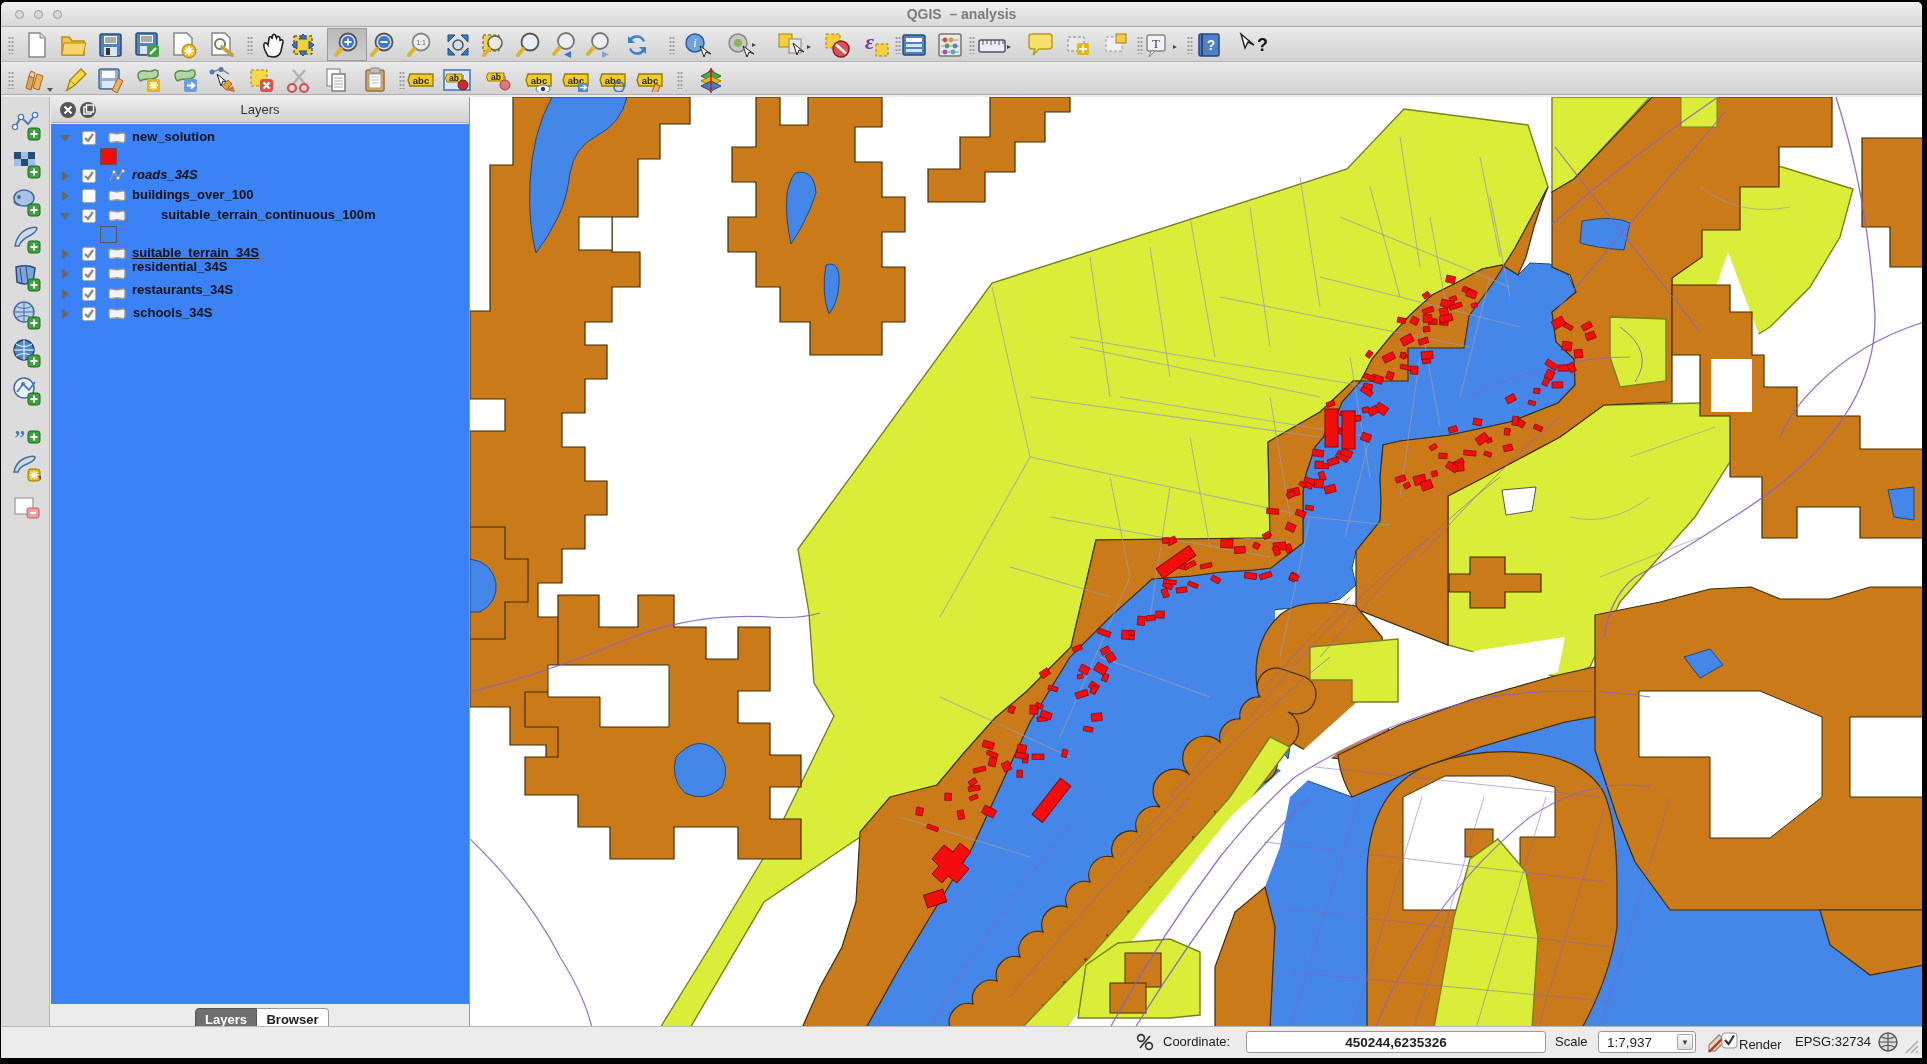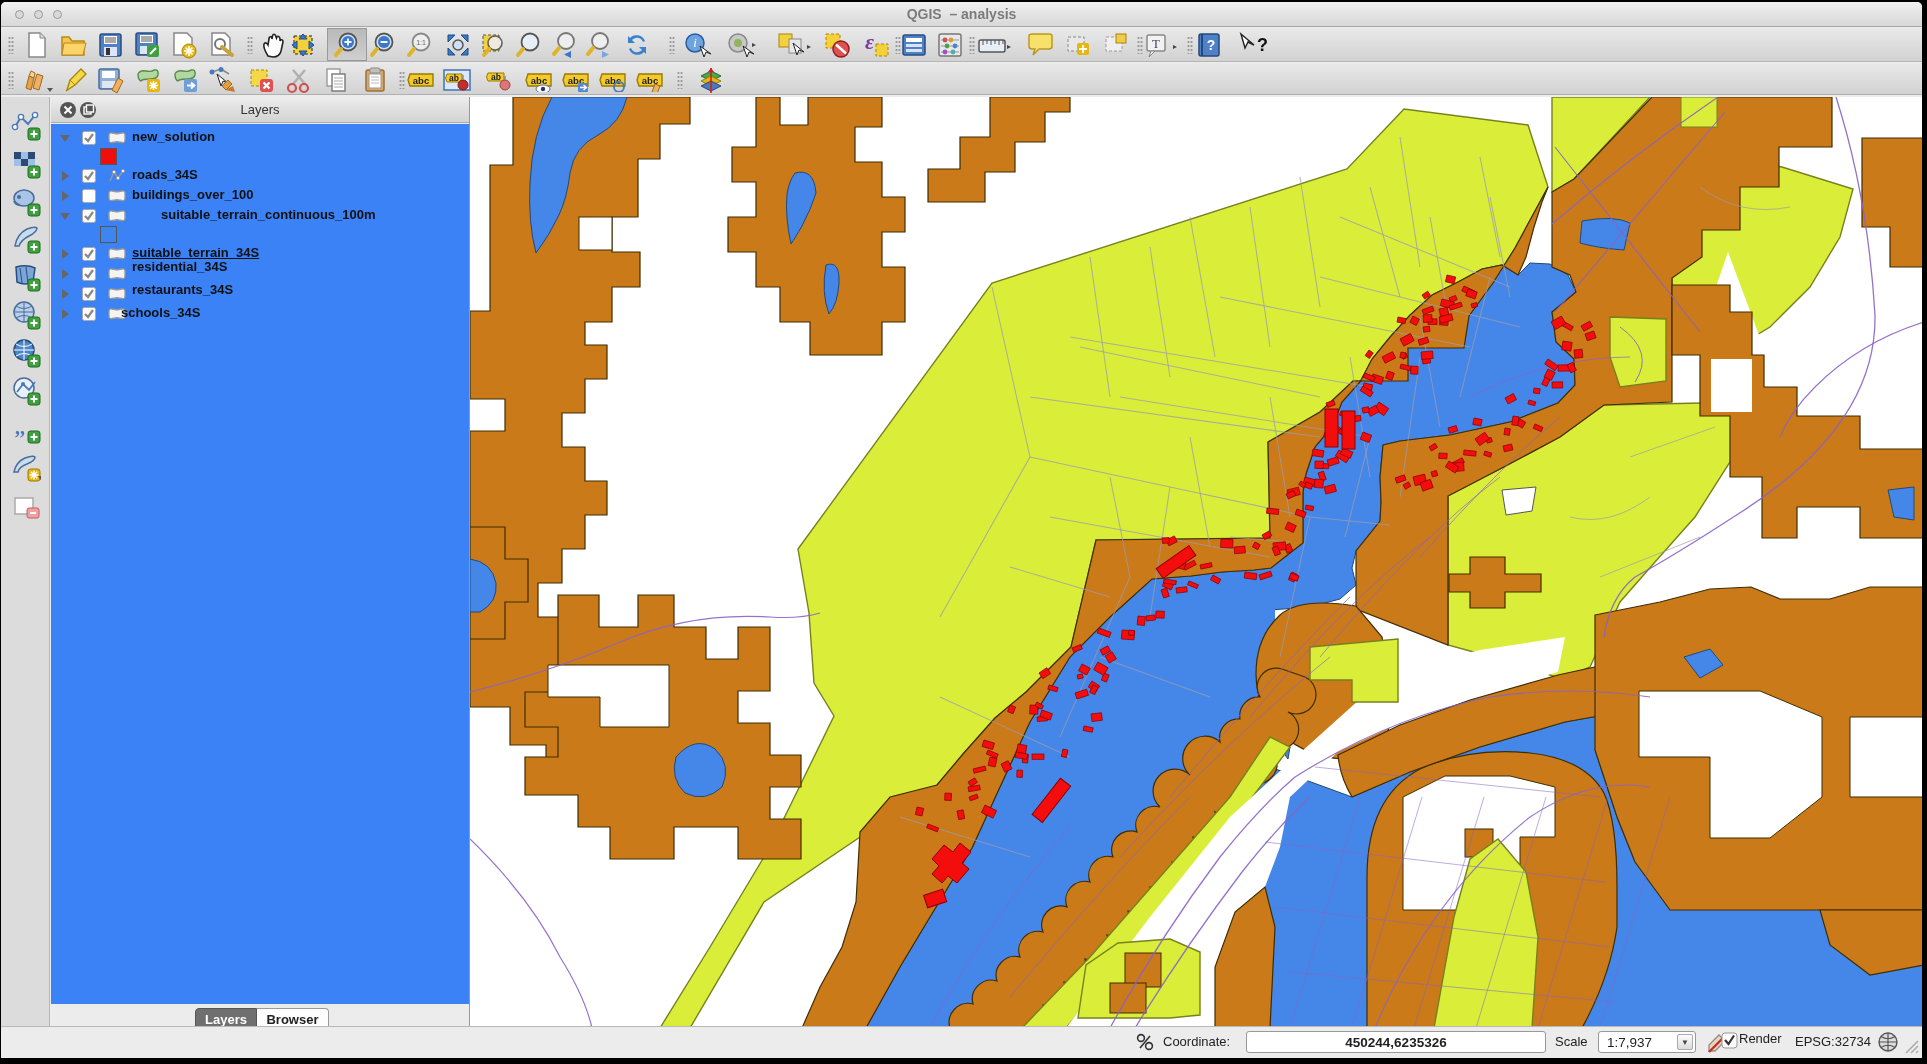--- a/index.html
+++ b/index.html
@@ -409,21 +409,21 @@
         <svg class="icon" style="left:31px;top:45px" width="14" height="14">
           <rect x="0.5" y="0.5" width="13" height="13" rx="2" fill="#fcfcfc" stroke="#aaa"></rect>
           <path d="M3,7 L6,10 L11,3" stroke="#888" stroke-width="2.2" fill="none"></path>
         </svg>
         <svg class="icon" style="left:56px;top:45px" width="20" height="14" viewBox="0 0 20 14">
           <path d="M3,12 L7,3 L11,9 L16,2" fill="none" stroke="#999" stroke-width="1.4"></path>
           <circle cx="7" cy="3" r="1.6" fill="#fff" stroke="#999"></circle>
           <circle cx="11" cy="9" r="1.6" fill="#fff" stroke="#999"></circle>
           <circle cx="16" cy="2" r="1.6" fill="#fff" stroke="#999"></circle>
         </svg>
-        <div class="layerrow" style="left:81px;top:43px;">roads_34S</div>
+        <div class="layerrow" style="left:81px;top:43px;font-style:italic;">roads_34S</div>
         <svg class="icon" style="left:8px;top:66px" width="12" height="12">
           <path d="M3,1 L10,6 L3,11 Z" fill="#666"></path>
         </svg>
         <svg class="icon" style="left:31px;top:65px" width="14" height="14">
           <rect x="0.5" y="0.5" width="13" height="13" rx="2" fill="#fcfcfc" stroke="#aaa"></rect>
         </svg>
         <svg class="icon" style="left:56px;top:65px" width="20" height="14" viewBox="0 0 20 14">
           <path d="M2,4 Q2,1.5 5,2 L8,2.5 Q10,3 12,2.5 L15,2 Q18,1.5 18,4 L18,9 Q18,12 15,11.5 L12,11 Q10,10.5 8,11 L5,11.5 Q2,12 2,9 Z" fill="#f4f4f4" stroke="#999" stroke-width="1.3"></path>
         </svg>
         <div class="layerrow" style="left:81px;top:63px;text-align:center;">buildings_over_100</div>
@@ -475,21 +475,21 @@
         <svg class="icon" style="left:8px;top:184px" width="12" height="12">
           <path d="M3,1 L10,6 L3,11 Z" fill="#666"></path>
         </svg>
         <svg class="icon" style="left:31px;top:183px" width="14" height="14">
           <rect x="0.5" y="0.5" width="13" height="13" rx="2" fill="#fcfcfc" stroke="#aaa"></rect>
           <path d="M3,7 L6,10 L11,3" stroke="#888" stroke-width="2.2" fill="none"></path>
         </svg>
         <svg class="icon" style="left:56px;top:183px" width="20" height="14" viewBox="0 0 20 14">
           <path d="M2,4 Q2,1.5 5,2 L8,2.5 Q10,3 12,2.5 L15,2 Q18,1.5 18,4 L18,9 Q18,12 15,11.5 L12,11 Q10,10.5 8,11 L5,11.5 Q2,12 2,9 Z" fill="#f4f4f4" stroke="#999" stroke-width="1.3"></path>
         </svg>
-        <div class="layerrow" style="left:70px;top:181px;">schools_34S</div>
+        <div class="layerrow" style="left:82px;top:181px;">schools_34S</div>
       </div>
     <div class="tabs">
         <div style="position:absolute;left:0;top:0;width:62px;height:22px;background:#6f6f6f;color:#fff;border:1px solid #555;border-radius:4px 0 0 4px;text-align:center;font-size:13px;font-weight:bold;line-height:21px;">Layers</div>
         <div style="position:absolute;left:62px;top:0;width:72px;height:22px;background:#fdfdfd;color:#222;border:1px solid #999;border-left:none;border-radius:0 4px 4px 0;text-align:center;font-size:13px;font-weight:bold;line-height:21px;">Browser</div>
       </div>
   </div>
   <div class="map">
       <svg width="1454" height="931" viewBox="0 0 1454 931" style="display:block;background:#fff">
 <path d="M190,931 L240,850 L300,750 L364,619 L344,586 L339,516 L328,452 L522,186 L877,72 L934,12 L1058,28 L1078,90 L1045,151 L1023,186 L999,219 L994,251 L938,251 L938,284 L883,284 L850,315 L798,345 L800,441 L626,443 L601,550 L556,595 L525,621 L493,657 L467,688 L294,805 L220,931 Z" fill="#daee39" stroke="#77811f" stroke-width="1.4"></path>
 <path d="M828,838 L856,834 L858,852 L832,857 Z" fill="#fff" stroke="#777" stroke-width="1"></path>
@@ -799,21 +799,21 @@
       <div style="position:absolute;left:1554px;top:7px;">Scale</div>
       <div style="position:absolute;left:1597px;top:4px;width:98px;height:22px;background:#fff;border:1px solid #999;border-radius:3px;font-size:13.5px;line-height:21px;padding-left:8px;">1:7,937<span style="position:absolute;right:2px;top:2px;width:16px;height:16px;background:linear-gradient(#fdfdfd,#dcdcdc);border:1px solid #aaa;border-radius:2px;font-size:8px;text-align:center;line-height:15px;color:#444;">▼</span></div>
       <svg class="icon" style="left:1704px;top:4px" width="24" height="24" viewBox="0 0 24 24">
         <path d="M14,4 L20,10 L10,20 L4,20 L4,14 Z" fill="#e8d8c0" stroke="#987" stroke-width="1.3"></path>
         <path d="M4,21 L21,4" stroke="#c03030" stroke-width="2.4"></path>
       </svg>
       <svg class="icon" style="left:1720px;top:5px" width="18" height="18">
         <rect x="1" y="1" width="15" height="15" rx="3" fill="#fdfdfd" stroke="#999"></rect>
         <path d="M4,8 L7.5,12 L13,3.5" stroke="#333" stroke-width="2.2" fill="none"></path>
       </svg>
-      <div style="position:absolute;left:1738px;top:4px;">Render</div>
+      <div style="position:absolute;left:1738px;top:10px;">Render</div>
       <div style="position:absolute;left:1794px;top:7px;">EPSG:32734</div>
       <svg class="icon" style="left:1876px;top:4px" width="22" height="22" viewBox="0 0 22 22">
         <circle cx="11" cy="11" r="9" fill="#dcdcdc" stroke="#555" stroke-width="1.4"></circle>
         <path d="M2,11 h18 M11,2 v18 M4,5.5 q7,4.5 14,0 M4,16.5 q7,-4.5 14,0" stroke="#555" fill="none" stroke-width="1.2"></path>
       </svg>
       <svg class="icon" style="left:1903px;top:12px" width="16" height="16">
         <path d="M14,2 L2,14 M14,7 L7,14 M14,12 L12,14" stroke="#aaa" stroke-width="1.5"></path>
       </svg>
     </div>
 </div>

